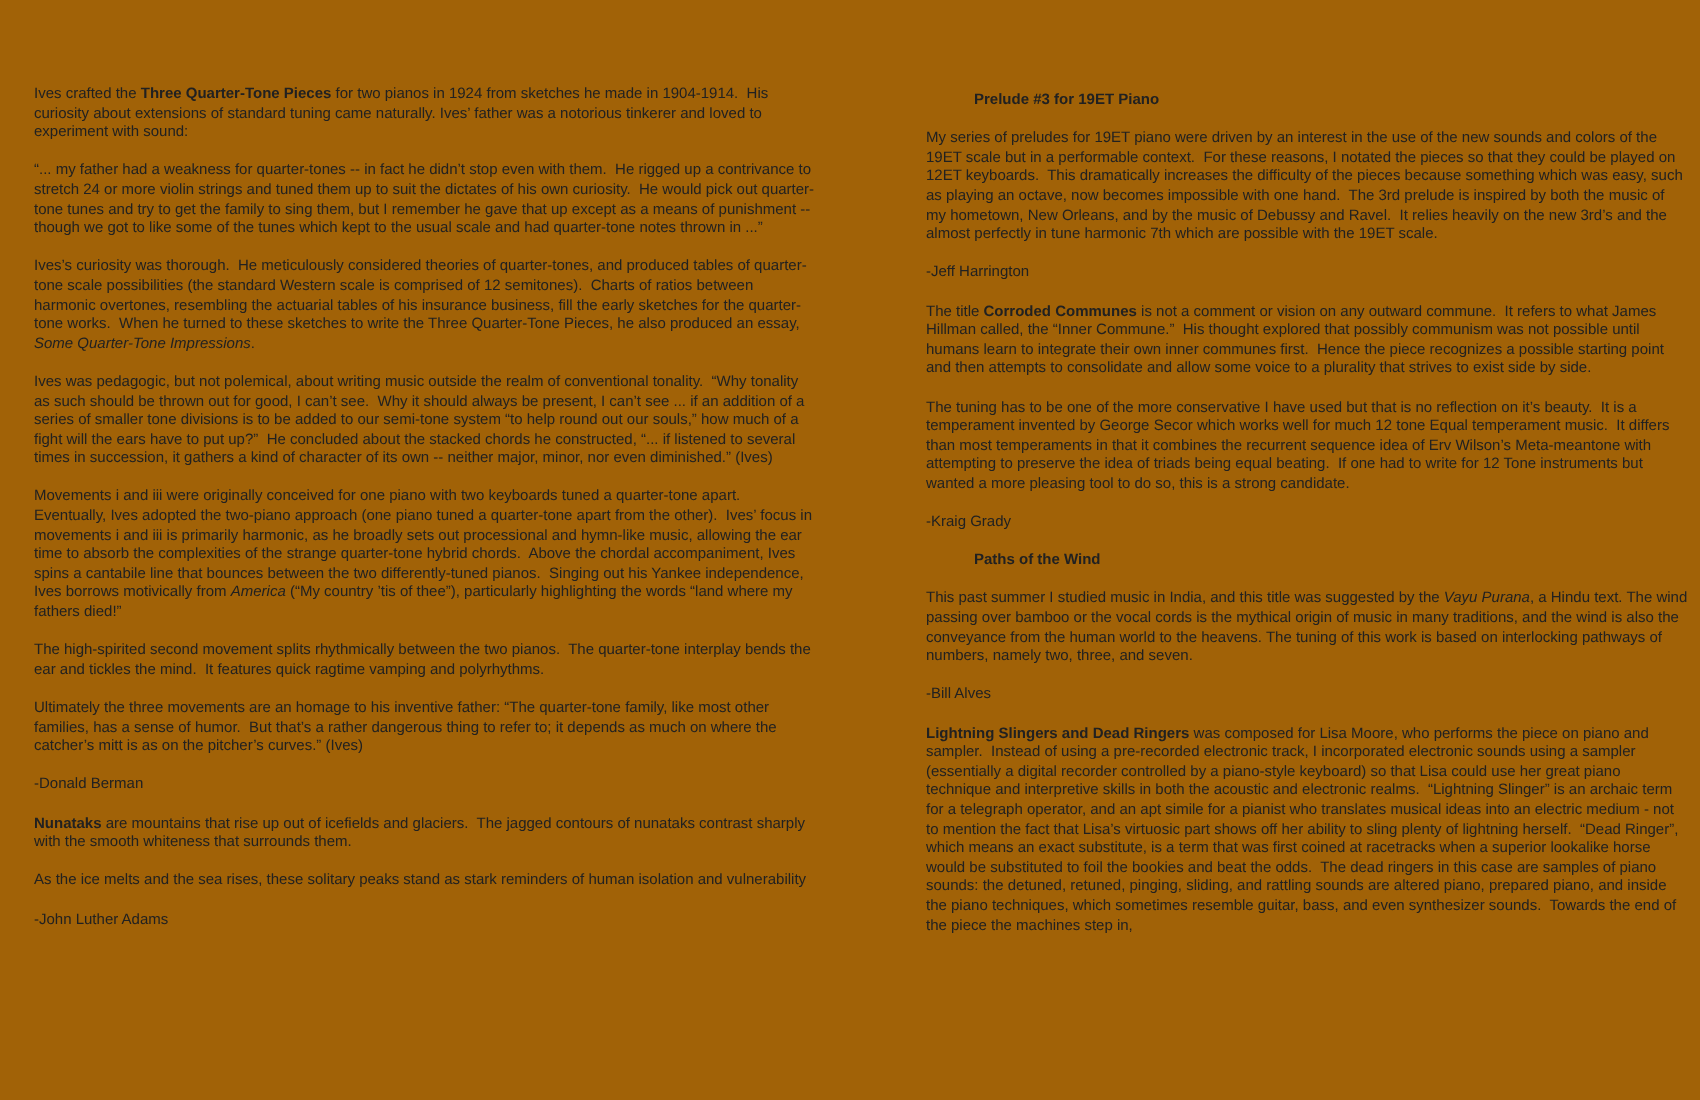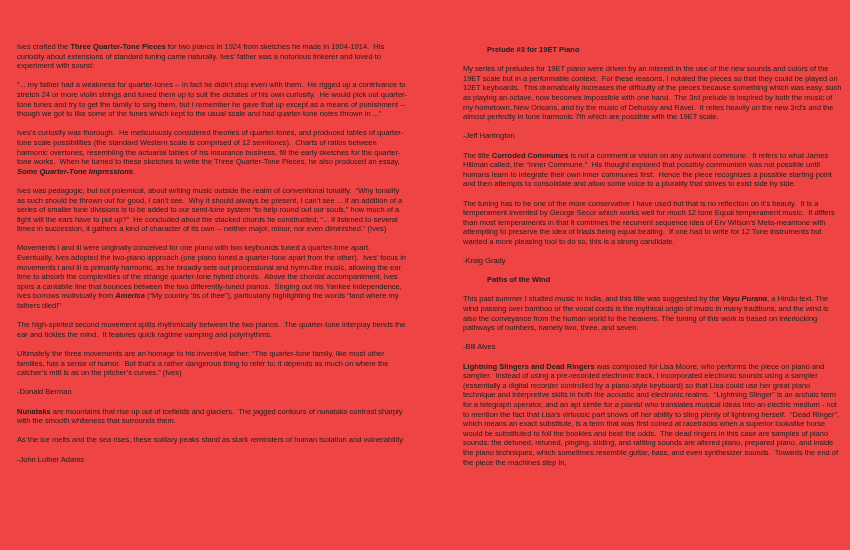--- a/index.html
+++ b/index.html
@@ -4,39 +4,39 @@
 <style>
   html, body {
     margin: 0;
     padding: 0;
     background: #ffffff;
   }
   .page {
     position: relative;
     width: 850px;
     height: 550px;
-    background: #ef4444;
+    background: #a16207;
     overflow: hidden;
   }
   .col {
     position: absolute;
     font-family: "Liberation Sans", "DejaVu Sans", sans-serif;
     font-size: 7.5px;
     line-height: 9.6px;
     color: #212121;
     text-align: left;
     white-space: pre-wrap;
   }
   .col-left  { left: 17px;  top: 42px; width: 392px; }
   .col-right { left: 463px; top: 45px; width: 381px; }
   p.block { margin: 0 0 9.6px 0; }
   p.block.gap { margin-top: 9px; }
   p.heading { font-weight: bold; padding-left: 24px; }
   .b { font-weight: bold; }
-  .i { font-style: italic; font-weight: bold; }
+  .i { font-style: italic; }
 </style>
 </head>
 <body>
 
 <div class="page">
   <div class="col col-left"><p class="block paragraph"><span class="">Ives crafted the </span><span class="b ">Three Quarter-Tone Pieces</span><span class=""> for two pianos in 1924 from sketches he made in 1904-1914.  His curiosity about extensions of standard tuning came naturally. Ives’ father was a notorious tinkerer and loved to experiment with sound:</span></p><p class="block quote"><span class="">“... my father had a weakness for quarter-tones -- in fact he didn’t stop even with them.  He rigged up a contrivance to stretch 24 or more violin strings and tuned them up to suit the dictates of his own curiosity.  He would pick out quarter-tone tunes and try to get the family to sing them, but I remember he gave that up except as a means of punishment -- though we got to like some of the tunes which kept to the usual scale and had quarter-tone notes thrown in ...”</span></p><p class="block paragraph"><span class="">Ives’s curiosity was thorough.  He meticulously considered theories of quarter-tones, and produced tables of quarter-tone scale possibilities (the standard Western scale is comprised of 12 semitones).  Charts of ratios between harmonic overtones, resembling the actuarial tables of his insurance business, fill the early sketches for the quarter-tone works.  When he turned to these sketches to write the Three Quarter-Tone Pieces, he also produced an essay, </span><span class="i">Some Quarter-Tone Impressions</span><span class="">.</span></p><p class="block paragraph"><span class="">Ives was pedagogic, but not polemical, about writing music outside the realm of conventional tonality.  “Why tonality as such should be thrown out for good, I can’t see.  Why it should always be present, I can’t see ... if an addition of a series of smaller tone divisions is to be added to our semi-tone system “to help round out our souls,” how much of a fight will the ears have to put up?”  He concluded about the stacked chords he constructed, “... if listened to several times in succession, it gathers a kind of character of its own -- neither major, minor, nor even diminished.” (Ives)</span></p><p class="block paragraph"><span class="">Movements i and iii were originally conceived for one piano with two keyboards tuned a quarter-tone apart.  Eventually, Ives adopted the two-piano approach (one piano tuned a quarter-tone apart from the other).  Ives’ focus in movements i and iii is primarily harmonic, as he broadly sets out processional and hymn-like music, allowing the ear time to absorb the complexities of the strange quarter-tone hybrid chords.  Above the chordal accompaniment, Ives spins a cantabile line that bounces between the two differently-tuned pianos.  Singing out his Yankee independence, Ives borrows motivically from </span><span class="i">America</span><span class=""> (“My country ’tis of thee”), particularly highlighting the words “land where my fathers died!”</span></p><p class="block paragraph"><span class="">The high-spirited second movement splits rhythmically between the two pianos.  The quarter-tone interplay bends the ear and tickles the mind.  It features quick ragtime vamping and polyrhythms.</span></p><p class="block paragraph"><span class="">Ultimately the three movements are an homage to his inventive father: “The quarter-tone family, like most other families, has a sense of humor.  But that’s a rather dangerous thing to refer to; it depends as much on where the catcher’s mitt is as on the pitcher’s curves.” (Ives)</span></p><p class="block signature"><span class="">-Donald Berman</span></p><p class="block paragraph gap"><span class="b ">Nunataks</span><span class=""> are mountains that rise up out of icefields and glaciers.  The jagged contours of nunataks contrast sharply with the smooth whiteness that surrounds them.</span></p><p class="block paragraph"><span class="">As the ice melts and the sea rises, these solitary peaks stand as stark reminders of human isolation and vulnerability</span></p><p class="block signature"><span class="">-John Luther Adams</span></p></div>
   <div class="col col-right"><p class="block heading"><span class="b ">Prelude #3 for 19ET Piano</span></p><p class="block paragraph"><span class="">My series of preludes for 19ET piano were driven by an interest in the use of the new sounds and colors of the 19ET scale but in a performable context.  For these reasons, I notated the pieces so that they could be played on 12ET keyboards.  This dramatically increases the difficulty of the pieces because something which was easy, such as playing an octave, now becomes impossible with one hand.  The 3rd prelude is inspired by both the music of my hometown, New Orleans, and by the music of Debussy and Ravel.  It relies heavily on the new 3rd’s and the almost perfectly in tune harmonic 7th which are possible with the 19ET scale.</span></p><p class="block signature"><span class="">-Jeff Harrington</span></p><p class="block paragraph gap"><span class="">The title </span><span class="b ">Corroded Communes</span><span class=""> is not a comment or vision on any outward commune.  It refers to what James Hillman called, the “Inner Commune.”  His thought explored that possibly communism was not possible until humans learn to integrate their own inner communes first.  Hence the piece recognizes a possible starting point and then attempts to consolidate and allow some voice to a plurality that strives to exist side by side.</span></p><p class="block paragraph"><span class="">The tuning has to be one of the more conservative I have used but that is no reflection on it’s beauty.  It is a temperament invented by George Secor which works well for much 12 tone Equal temperament music.  It differs than most temperaments in that it combines the recurrent sequence idea of Erv Wilson’s Meta-meantone with attempting to preserve the idea of triads being equal beating.  If one had to write for 12 Tone instruments but wanted a more pleasing tool to do so, this is a strong candidate.</span></p><p class="block signature"><span class="">-Kraig Grady</span></p><p class="block heading gap"><span class="b ">Paths of the Wind</span></p><p class="block paragraph"><span class="">This past summer I studied music in India, and this title was suggested by the </span><span class="i">Vayu Purana</span><span class="">, a Hindu text. The wind passing over bamboo or the vocal cords is the mythical origin of music in many traditions, and the wind is also the conveyance from the human world to the heavens. The tuning of this work is based on interlocking pathways of numbers, namely two, three, and seven.</span></p><p class="block signature"><span class="">-Bill Alves</span></p><p class="block paragraph gap"><span class="b ">Lightning Slingers and Dead Ringers</span><span class=""> was composed for Lisa Moore, who performs the piece on piano and sampler.  Instead of using a pre-recorded electronic track, I incorporated electronic sounds using a sampler (essentially a digital recorder controlled by a piano-style keyboard) so that Lisa could use her great piano technique and interpretive skills in both the acoustic and electronic realms.  “Lightning Slinger” is an archaic term for a telegraph operator, and an apt simile for a pianist who translates musical ideas into an electric medium - not to mention the fact that Lisa’s virtuosic part shows off her ability to sling plenty of lightning herself.  “Dead Ringer”, which means an exact substitute, is a term that was first coined at racetracks when a superior lookalike horse would be substituted to foil the bookies and beat the odds.  The dead ringers in this case are samples of piano sounds: the detuned, retuned, pinging, sliding, and rattling sounds are altered piano, prepared piano, and inside the piano techniques, which sometimes resemble guitar, bass, and even synthesizer sounds.  Towards the end of the piece the machines step in,</span></p></div>
 </div>
 
 </body></html>

